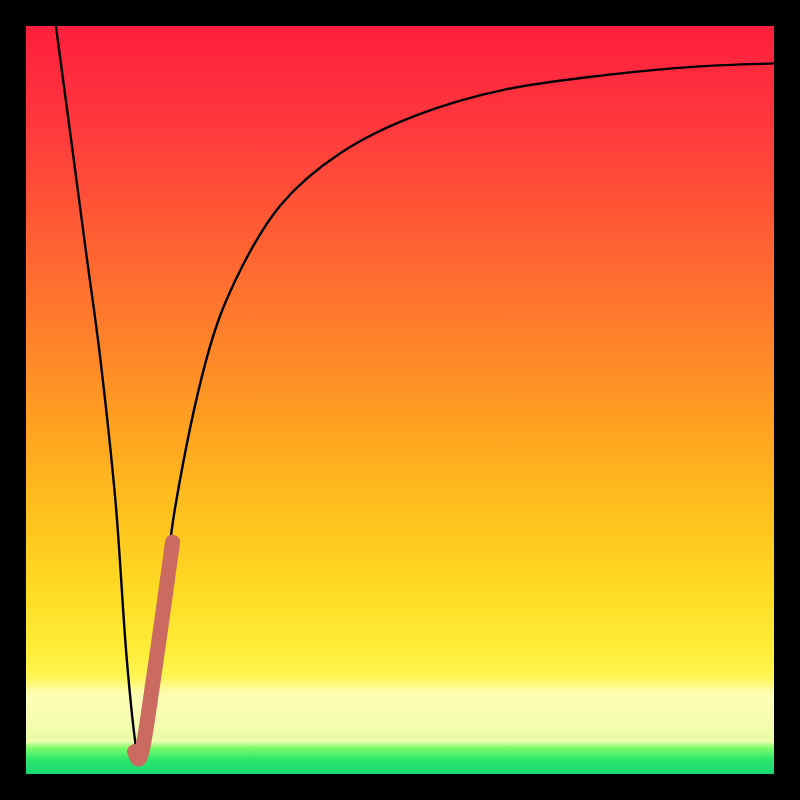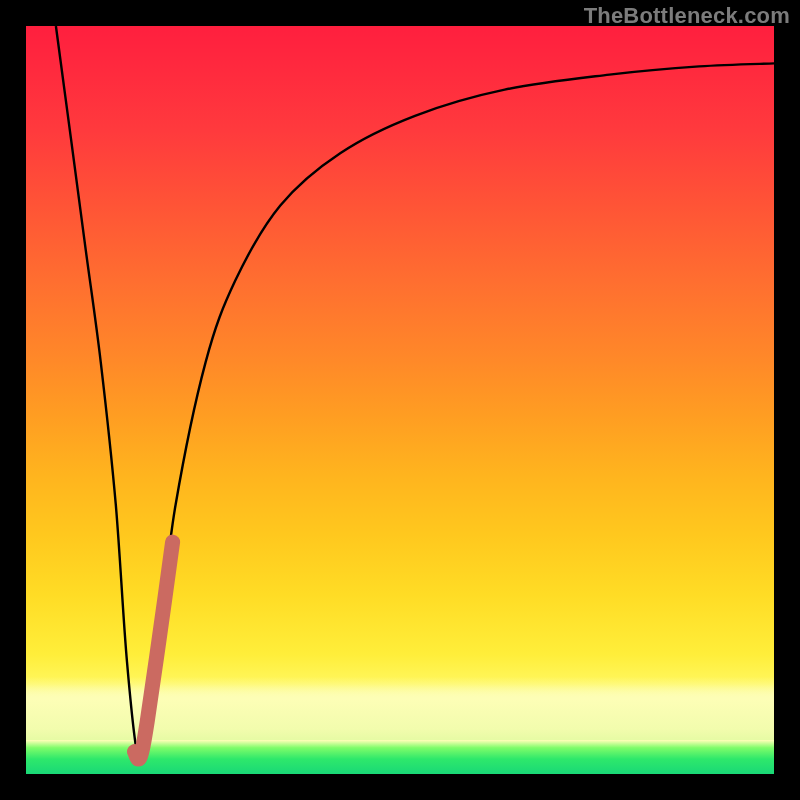--- a/index.html
+++ b/index.html
@@ -84,14 +84,13 @@
 <body>
 
 <div class="frame">
   <div class="plot"></div>
 
   <svg class="curves" viewBox="0 0 748 748">
     <path d="M 29.9 0.0 C 32.4 18.7, 39.9 74.8, 44.9 112.2 C 49.9 149.6, 54.9 187.0, 59.8 224.4 C 64.8 261.8, 69.8 294.2, 74.8 336.6 C 79.8 379.0, 85.4 428.9, 89.8 478.7 C 94.1 528.6, 97.2 593.4, 101.0 635.8 C 104.7 678.2, 109.1 720.6, 112.2 733.0 C 115.3 745.5, 115.9 733.0, 119.7 710.6 C 123.4 688.2, 129.7 637.0, 134.6 598.4 C 139.6 559.8, 142.1 522.4, 149.6 478.7 C 157.1 435.1, 169.5 374.0, 179.5 336.6 C 189.5 299.2, 197.0 280.5, 209.4 254.3 C 221.9 228.1, 236.9 200.7, 254.3 179.5 C 271.8 158.3, 291.7 142.1, 314.2 127.2 C 336.6 112.2, 361.5 100.4, 389.0 89.8 C 416.4 79.2, 446.3 70.4, 478.7 63.6 C 511.1 56.7, 551.0 52.5, 583.4 48.6 C 615.9 44.8, 645.8 42.3, 673.2 40.4 C 700.6 38.5, 735.5 37.9, 748.0 37.4" fill="none" stroke="#000000" stroke-width="2.4" id="curve-main"></path>
     <path d="M 108.5 725.6 C 109.1 726.8, 111.0 733.0, 112.2 733.0 C 113.4 733.0, 114.4 731.8, 115.9 725.6 C 117.4 719.3, 118.3 714.3, 121.2 695.6 C 124.0 676.9, 128.9 643.3, 133.1 613.4 C 137.4 583.4, 144.4 532.3, 146.6 516.1" fill="none" stroke="#cb6a61" stroke-width="15" stroke-linecap="round" stroke-linejoin="round" id="curve-hl"></path>
   </svg>
 
-  <div class="watermark">TheBottleneck.com</div>
 </div>
 
 </body></html>

